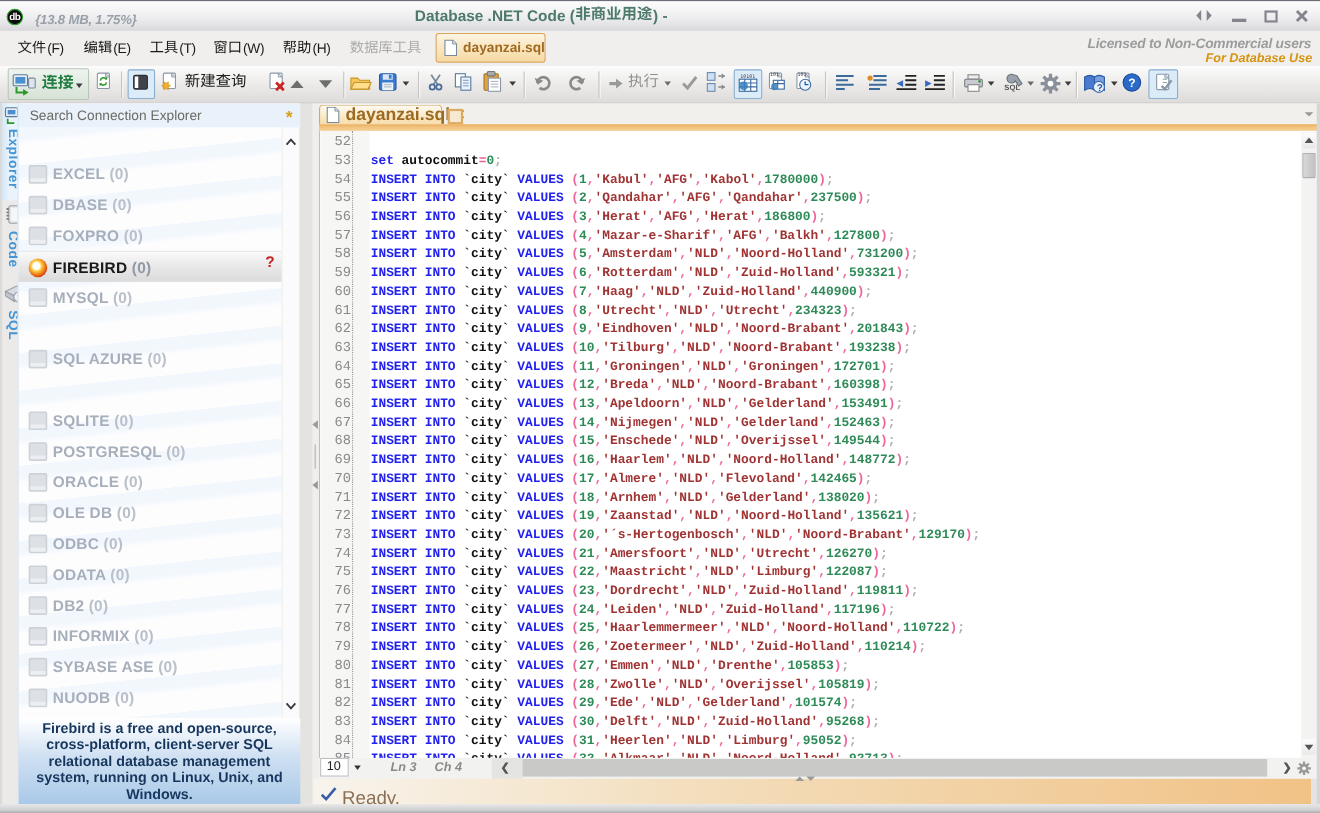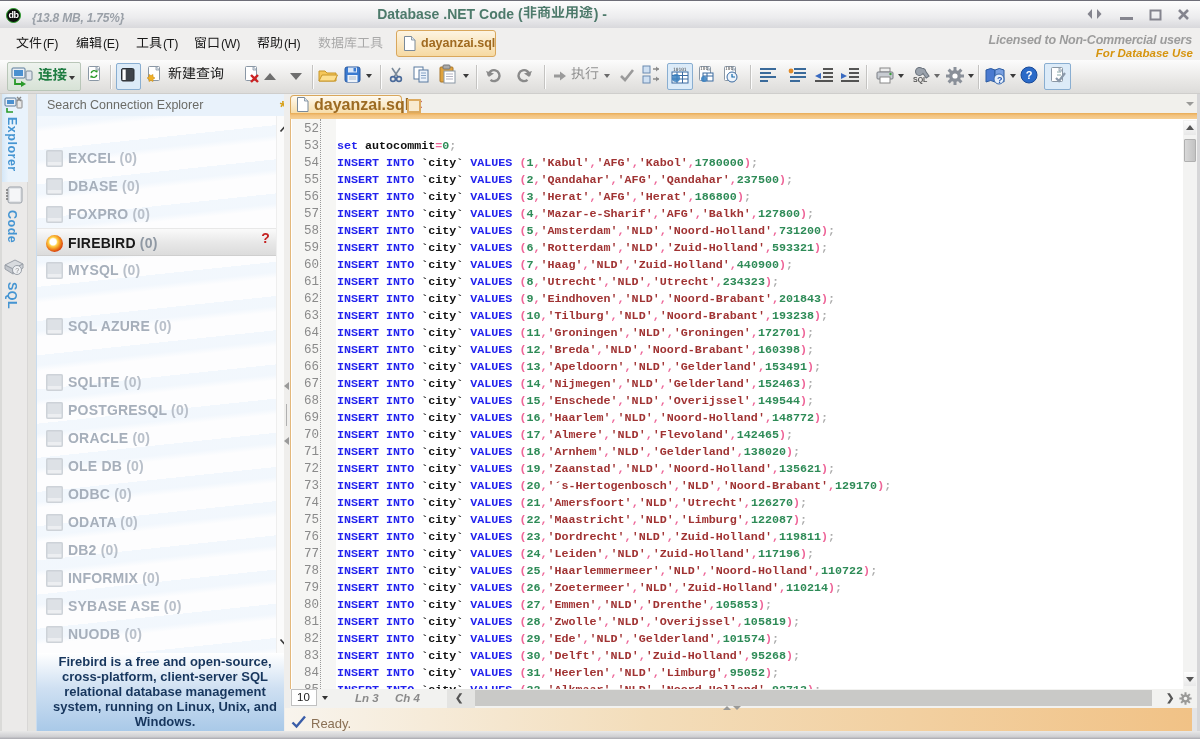--- a/index.html
+++ b/index.html
@@ -21,21 +21,21 @@
 .pressed{background:#dcebf8;border:1px solid #89aed1;border-radius:2px}
 .ddarrow{display:inline-block;width:0;height:0;border-left:3.5px solid transparent;border-right:3.5px solid transparent;border-top:4px solid #3a3a3a;vertical-align:middle}
 .garrow{border-top-color:#6a6a6a}
 #connectbtn{position:absolute;left:7px;top:2px;width:74px;height:29px;background:linear-gradient(#eef3ee,#d7e2d6);border:1px solid #b9c6b8;border-radius:2px}
 #connectbtn span{position:absolute;left:30px;top:5px}
 
 #tabstrip{position:absolute;left:0;top:94px;width:28px;height:637px;background:#ebeae9;border-right:1px solid #d8d7d6}
 #vtab-exp{position:absolute;left:0;top:0;width:28px;height:88px;background:linear-gradient(90deg,#cfe4f7,#e9f3fc 30%,#e9f3fc)}
 .vtext{position:absolute;left:5px;writing-mode:vertical-lr;color:#4595d2;font-weight:bold;font-size:12.5px;letter-spacing:.5px}
 
-#sidebar{position:absolute;left:36px;top:94px;width:256px;height:637px;background:#fff;border-left:1px solid #c9dcee}
+#sidebar{position:absolute;left:16px;top:94px;width:256px;height:637px;background:#fff;border-left:1px solid #c9dcee}
 #searchrow{position:absolute;left:0;top:0;width:256px;height:22px;background:#e9f2fb;color:#6b6b66;font-size:12.5px;line-height:22px;padding-left:10px}
 #searchrow b{position:absolute;right:7px;top:3px;color:#d8a018;font-size:16px;font-weight:bold}
 #dblist{position:absolute;left:0;top:22px;width:240px;height:537px;background:
  repeating-linear-gradient(174deg,rgba(224,238,251,.38) 0 10px,rgba(255,255,255,0) 16px 34px),#fdfdfe}
 .dbrow{position:absolute;left:0;width:240px;height:28px;color:#a6afbb;font-weight:bold;font-size:14px;line-height:29px;padding-left:31px;letter-spacing:0.2px}
 .dbrow .cnt{color:#b9c0ca}
 .dbicon{position:absolute;left:9px;top:6px;width:17px;height:17px;border-radius:2px;background:#dde1e6;box-shadow:inset 0 0 0 1.5px #cdd2d8,inset 0 -5px 0 rgba(255,255,255,.45)}
 #fbrow{color:#181818;background:linear-gradient(#fafafa,#e7e7e7 55%,#dcdcdc);border-top:1px solid #e8e8e8;border-bottom:1px solid #cfcfcf}
 #fbrow .cnt{color:#8f98a3}
 #fbq{position:absolute;right:7px;top:2px;color:#c42222;font-weight:bold;font-size:14px;line-height:14px}
@@ -439,20 +439,20 @@
             </g>
           </g>
           <circle cx="11" cy="11" r="2.6" fill="#f4f4f2"></circle>
         </svg></div>
   </div>
 </div>
 <div id="statusbar">
   <svg width="16" height="14" style="position:absolute;left:6px;top:7px">
       <path d="M1.5 7.5 L5.5 11.5 L14 1.5" fill="none" stroke="#3a5da8" stroke-width="2.4"></path>
     </svg>
-  <span style="position:absolute;left:26px;top:8px;color:#8a7055;font-size:13px">Ready.</span>
+  <span style="position:absolute;left:26px;top:8px;color:#8a7055;font-size:17px">Ready.</span>
     <span style="position:absolute;left:438px;top:-2px;width:0;height:0;border-left:4px solid transparent;border-right:4px solid transparent;border-bottom:4px solid #9a9a98"></span>
     <span style="position:absolute;left:448px;top:-2px;width:0;height:0;border-left:4px solid transparent;border-right:4px solid transparent;border-top:4px solid #9a9a98"></span>
 </div>
 <div id="bottomstrip"></div>
 <div style="position:absolute;left:0;top:94px;width:2px;height:637px;background:#dadad8"></div>
 <div style="position:absolute;left:1192px;top:708px;width:8px;height:23px;background:#e4e4e6"></div>
 <div style="position:absolute;left:1197px;top:94px;width:3px;height:637px;background:#d6d6d8"></div>
 
 </body></html>

